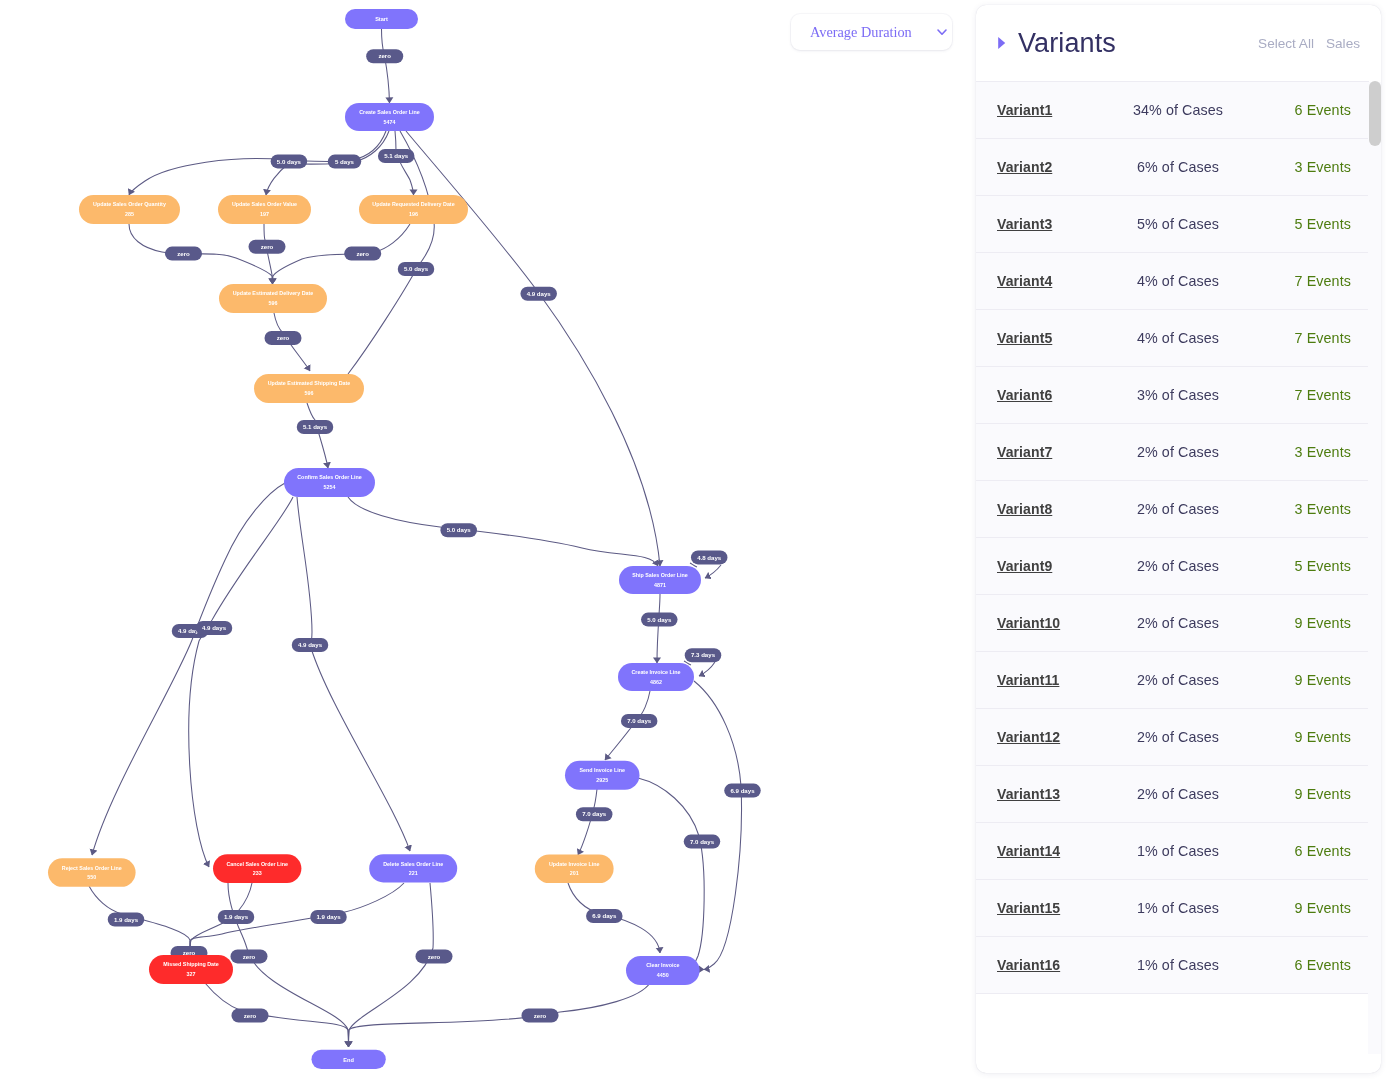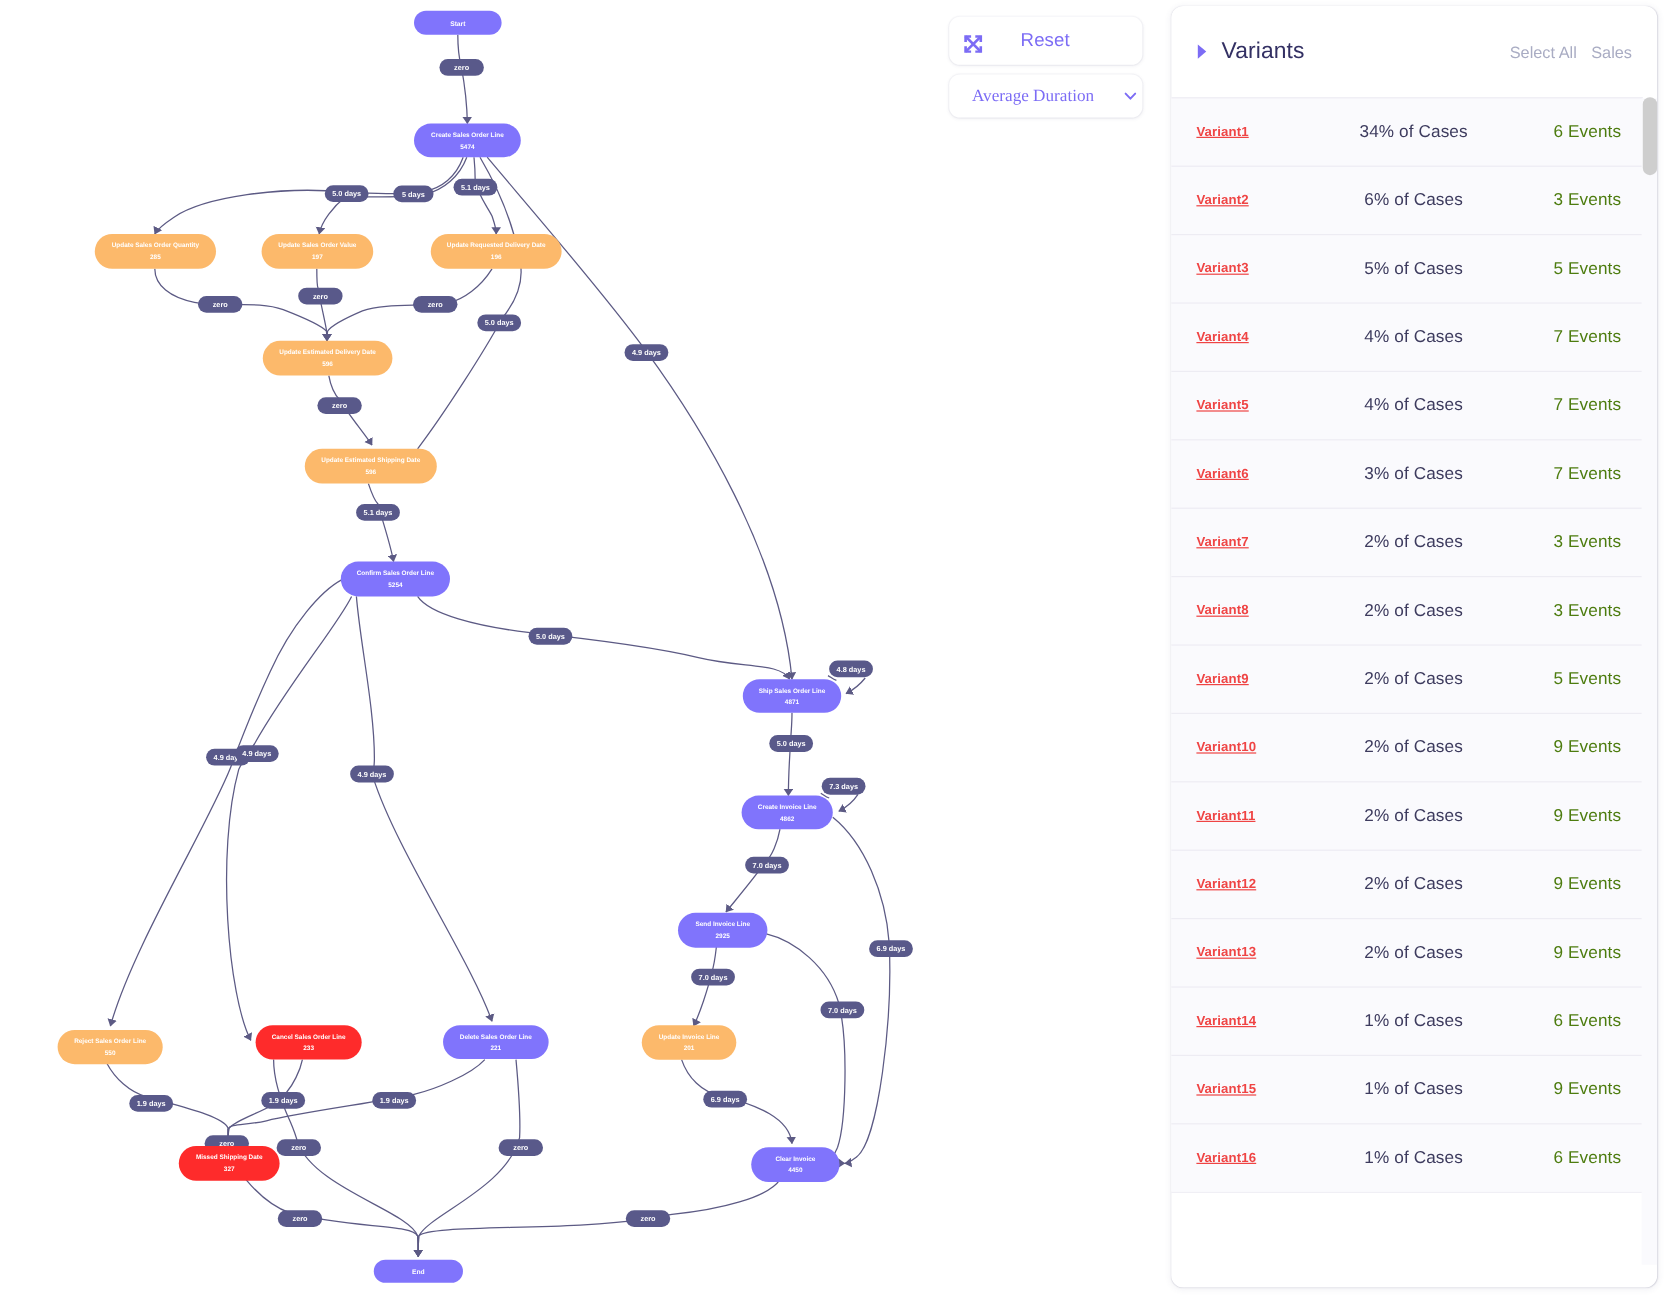--- a/index.html
+++ b/index.html
@@ -22,27 +22,27 @@
   .tb-select{justify-content:space-between;padding:0 4px 0 19px;height:36px;}
   .tb-select .tb-label{font-size:14.3px;white-space:nowrap;letter-spacing:0px;font-family:Liberation Serif, serif;}
   .chev{width:12px;height:12px;display:flex;align-items:center;}
 
   
   #variants{position:absolute;left:976px;top:5px;width:405px;height:1068px;
             background:#fff;border-radius:10px;box-shadow:0 1px 6px rgba(70,70,110,.09),0 0 1px rgba(70,70,110,.20);
             overflow:hidden;}
   #variants-header{height:76px;display:flex;align-items:center;padding:0 21px 0 21px;}
   #triangle-wrap{width:16px;display:flex;align-items:center;}
-  #variants-title{font-size:19px;color:#333063;letter-spacing:.1px;margin-left:5px;}
+  #variants-title{font-size:27px;color:#333063;letter-spacing:.1px;margin-left:5px;}
   #header-actions{margin-left:auto;display:flex;gap:12px;align-items:center;}
   .hdr-action{font-size:13.6px;color:#a9acc3;cursor:pointer;}
   #variants-list{position:relative;width:393px;border-bottom:1px solid #edecf3;}
   .vrow{display:flex;align-items:center;height:56px;border-top:1px solid #edecf3;
         padding:0 18px 0 21px;background:#fafafd;}
-  .vname{font-size:11px;font-weight:bold;color:#ef4444;text-decoration:underline;width:126px;cursor:pointer;letter-spacing:.1px;}
+  .vname{font-size:14px;font-weight:bold;color:#404040;text-decoration:underline;width:126px;cursor:pointer;letter-spacing:.1px;}
   .vcases{font-size:14.3px;color:#3d3b5e;flex:1;text-align:center;letter-spacing:.1px;padding-right:30px;}
   .vevents{font-size:14.3px;color:#4d7c0f;width:88px;text-align:right;letter-spacing:.1px;padding-right:0px;}
   #vscroll-track{position:absolute;right:0px;top:77px;width:13px;height:972px;background:#fafafd;}
   #vscroll-thumb{position:absolute;right:0px;top:76px;width:12.5px;height:65px;background:#cecece;border-radius:6.5px;}
 </style>
 </head>
 <body>
 
 <div id="root">
 
@@ -300,33 +300,20 @@
           </g>
           <g>
             <rect x="311.5" y="1049.7" width="74.3" height="19.3" rx="9.65" fill="#8074fc"></rect>
             <text x="348.65" y="1061.65" text-anchor="middle" fill="#fff" font-size="5.6" font-weight="bold" font-family="&quot;Liberation Sans&quot;,sans-serif">End</text>
           </g>
         </g>
       </svg>
   </div>
 
   <div id="toolbar">
-    <div class="tb-card tb-reset">
-      <span style="position:relative;top:2.5px;display:flex;">
-        <svg width="16" height="15.5" viewBox="0 0 24 24" fill="none" stroke="#7c6cf5" stroke-width="3.4" stroke-linecap="square">
-          <path d="M2.2 7.6V2.2h5.4"></path>
-            <path d="M21.8 7.6V2.2h-5.4"></path>
-          <path d="M2.2 16.4v5.4h5.4"></path>
-            <path d="M21.8 16.4v5.4h-5.4"></path>
-          <path d="M3.2 3.2 L20.8 20.8"></path>
-            <path d="M20.8 3.2 L3.2 20.8"></path>
-        </svg>
-      </span>
-      <span class="tb-label">Reset</span>
-    </div>
     <div class="tb-card tb-select">
       <span class="tb-label">Average Duration</span>
       <span class="chev">
         <svg width="12" height="12" viewBox="0 0 24 24" fill="none" stroke="#7c6cf5" stroke-width="3.2" stroke-linecap="round" stroke-linejoin="round">
           <polyline points="4,8 12,16.5 20,8"></polyline>
         </svg>
       </span>
     </div>
   </div>
 

